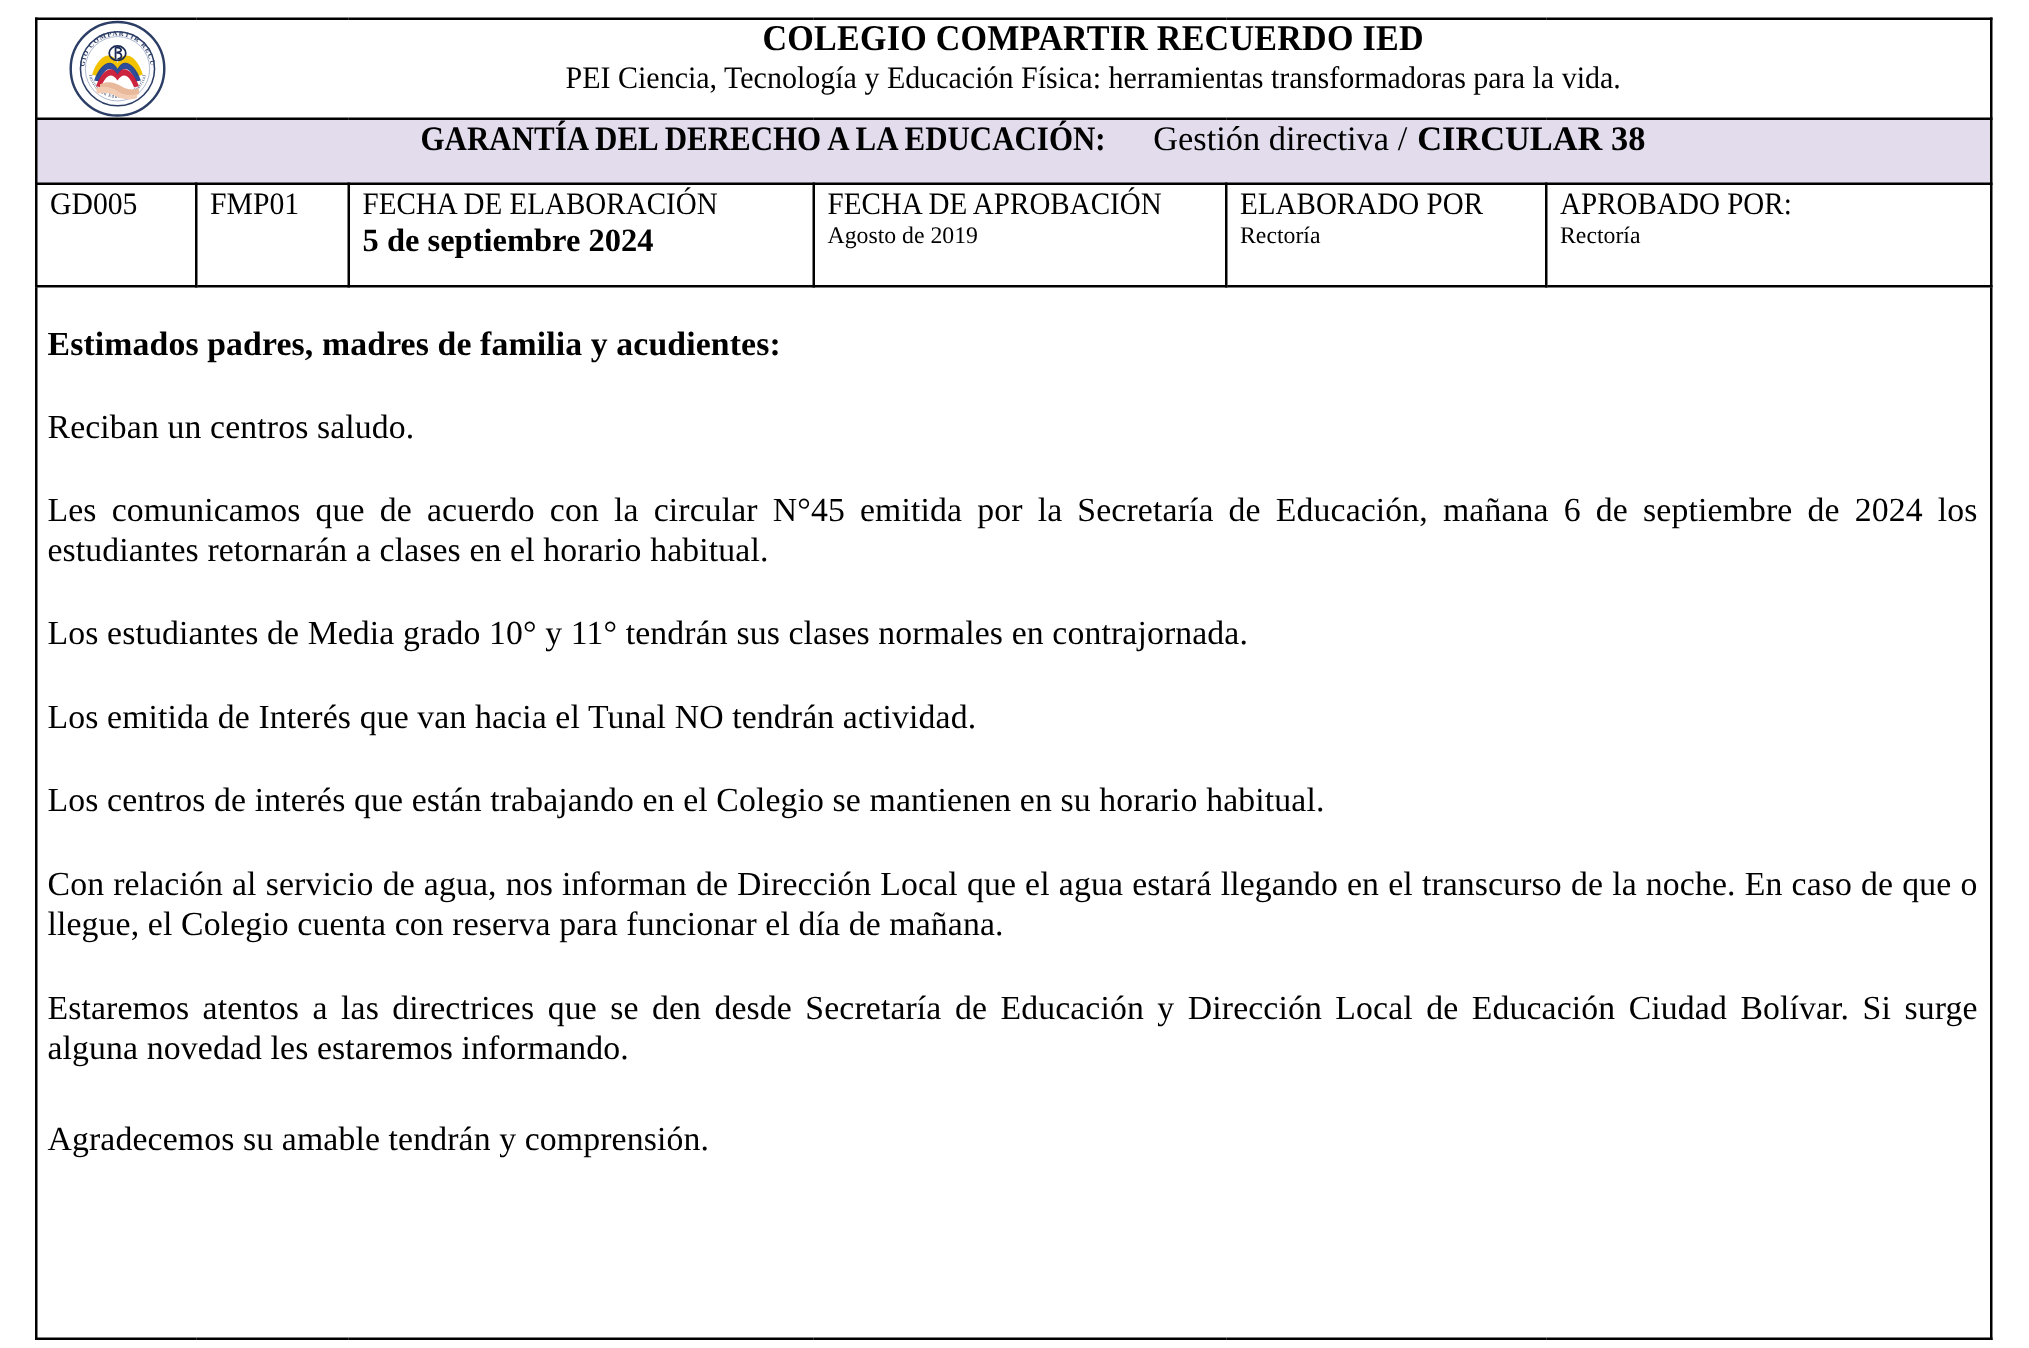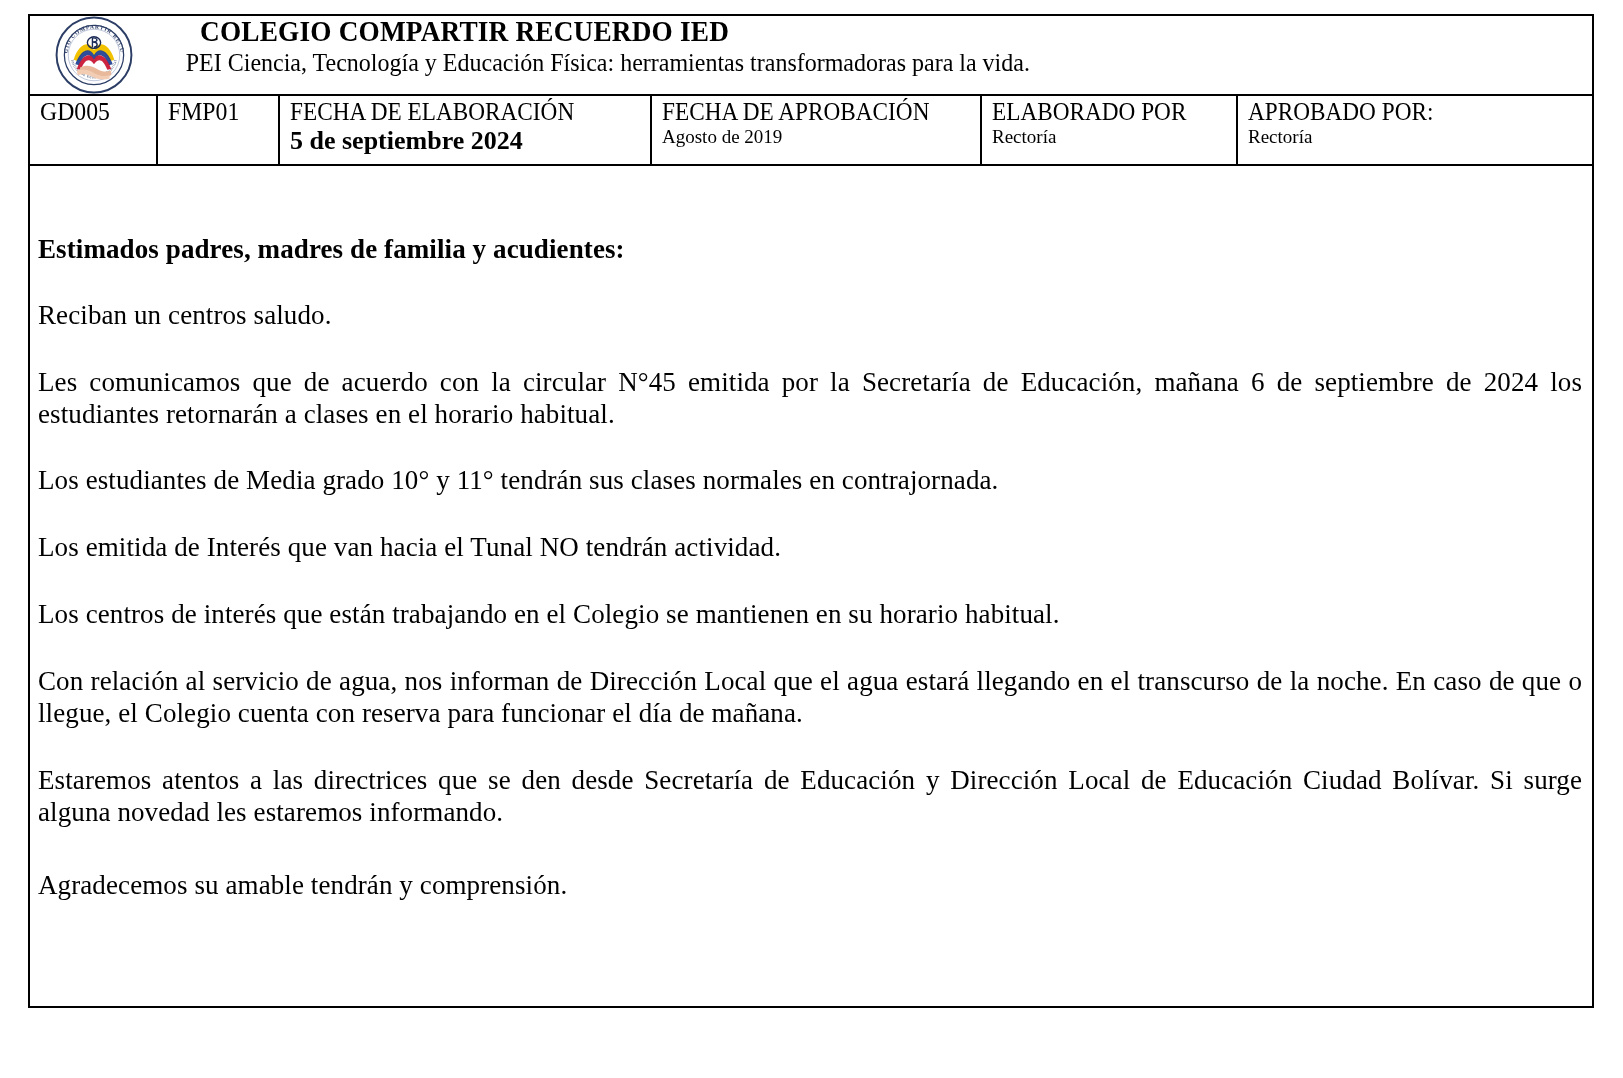--- a/index.html
+++ b/index.html
@@ -40,21 +40,21 @@
   
   .logo-cell {
     width: 128px;
     border-right: none !important;
     text-align: center;
     vertical-align: middle;
     padding: 3px 0 2px 0;
   }
   .title-cell {
     border-left: none !important;
-    text-align: left;
+    text-align: center;
     vertical-align: middle;
     padding: 2px 8px 4px 8px;
   }
   .org-title {
     font-family: "Liberation Serif", "DejaVu Serif", serif;
     font-weight: bold;
     font-size: 29px;
     letter-spacing: 0.2px;
     line-height: 1.08;
     transform: scaleX(0.94);
@@ -93,21 +93,21 @@
     font-weight: normal;
   }
   .banner-text .circ {
     font-weight: bold;
   }
 
   
   .meta-row td {
     height: 62px;
     vertical-align: top;
-    padding: 2px 0 4px 10px;
+    padding: 2px 0 16px 10px;
   }
   .meta-code {
     font-size: 25px;
     line-height: 1.15;
     transform: scaleX(0.95);
     transform-origin: left center;
     display: inline-block;
     white-space: nowrap;
   }
   .meta-label {
@@ -129,21 +129,21 @@
     font-weight: bold;
     font-size: 26px;
   }
 
   
   .body-cell {
     padding: 0;
     height: 840px;
   }
   .body-inner {
-    padding: 68px 10px 0 8px;
+    padding: 30px 10px 0 8px;
   }
   .body-inner p {
     margin: 0 0 35px 0;
     font-size: 27px;
     line-height: 1.18;
     letter-spacing: 0.1px;
   }
   .body-inner p.justify {
     text-align: justify;
     text-align-last: left;
@@ -211,20 +211,25 @@
             </g>
           </svg>
         </span>
       </td>
       <td class="title-cell" colspan="5">
         <div class="org-title">COLEGIO COMPARTIR RECUERDO IED</div>
         <div class="org-sub">PEI Ciencia, Tecnología y Educación Física: herramientas transformadoras para la vida.</div>
       </td>
     </tr>
 
+    <tr>
+      <td class="banner-cell" colspan="6">
+        <div class="banner-text"><span class="cond">GARANTÍA DEL DERECHO A LA EDUCACIÓN:</span><span class="reg" style="margin-left:8px;">Gestión directiva /</span><span class="circ" style="margin-left:8px;">CIRCULAR 38</span></div>
+      </td>
+    </tr>
 
     <tr class="meta-row">
       <td>
         <span class="meta-code">GD005</span>
       </td>
       <td>
         <span class="meta-code">FMP01</span>
       </td>
       <td>
         <span class="meta-label">FECHA DE ELABORACIÓN</span>

